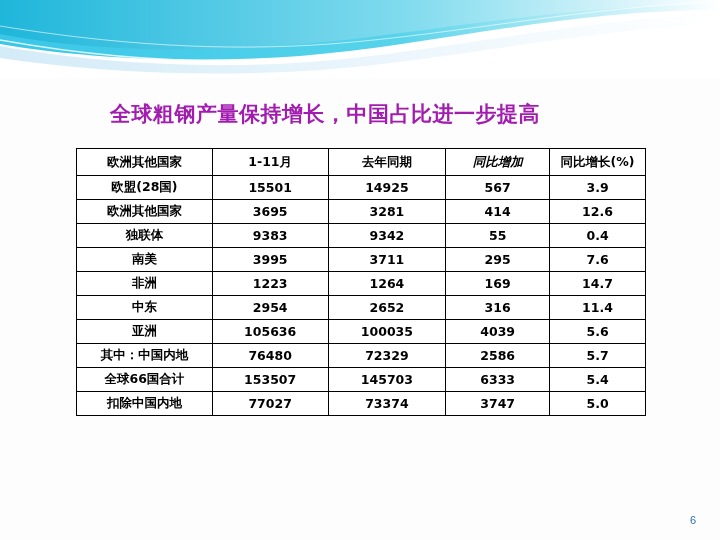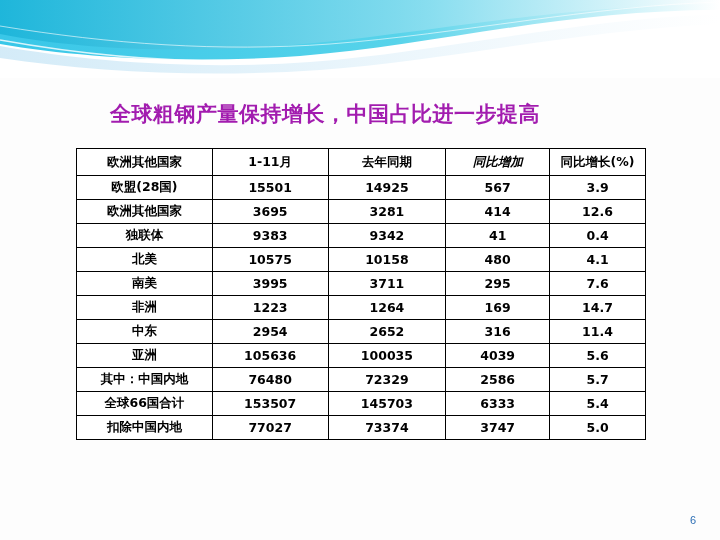--- a/index.html
+++ b/index.html
@@ -151,29 +151,22 @@
           <td class="label">欧洲其他国家</td>
           <td>3695</td>
           <td>3281</td>
           <td>414</td>
           <td>12.6</td>
         </tr>
         <tr>
           <td class="label">独联体</td>
           <td>9383</td>
           <td>9342</td>
-          <td>41</td>
+          <td>55</td>
           <td>0.4</td>
-        </tr>
-        <tr>
-          <td class="label">北美</td>
-          <td>10575</td>
-          <td>10158</td>
-          <td>480</td>
-          <td>4.1</td>
         </tr>
         <tr>
           <td class="label">南美</td>
           <td>3995</td>
           <td>3711</td>
           <td>295</td>
           <td>7.6</td>
         </tr>
         <tr>
           <td class="label">非洲</td>

